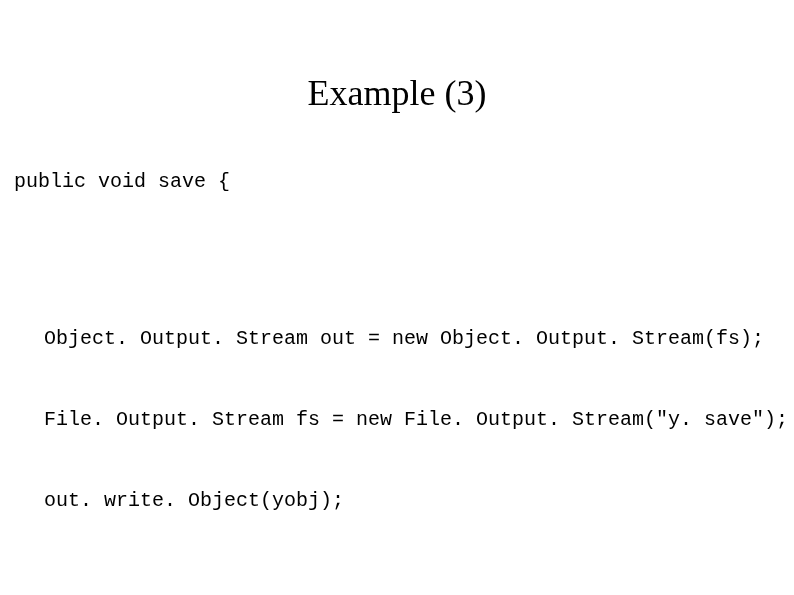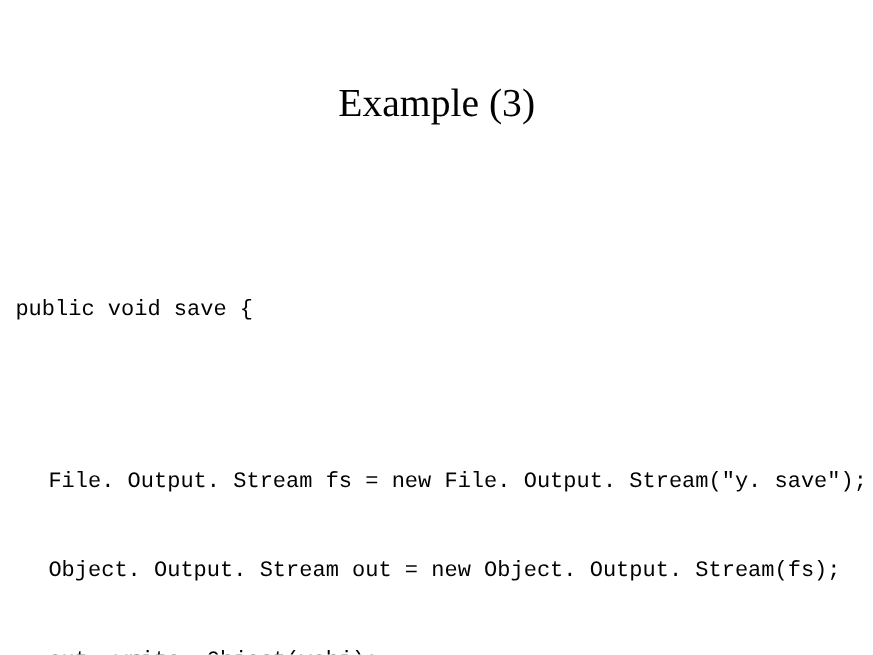--- a/index.html
+++ b/index.html
@@ -14,21 +14,20 @@
   }
   .slide {
     width: 100%;
     height: 100%;
     padding-top: 72px;
   }
   .title {
     font-size: 36px;
     font-weight: normal;
     text-align: center;
-    margin-bottom: 100px;
   }
   .code-block {
     font-family: "Courier New", Courier, monospace;
     font-size: 20px;
     line-height: 1.35;
     white-space: pre;
     padding-left: 0;
   }
   .method-sig {
     margin-bottom: 22px;
@@ -40,20 +39,20 @@
   }
 </style>
 </head>
 <body>
 
 <div class="slide">
   <h1 class="title">Example (3)</h1>
   <div class="code-block">
     <div class="method-sig">public void save {</div>
     <div class="body-lines">
+      <div>Object. Output. Stream out = new Object. Output. Stream(fs);</div>
       <div>File. Output. Stream fs = new File. Output. Stream("y. save");</div>
-      <div>Object. Output. Stream out = new Object. Output. Stream(fs);</div>
       <div>out. write. Object(yobj);</div>
       
     </div>
     
   </div>
 </div>
 
 </body></html>

